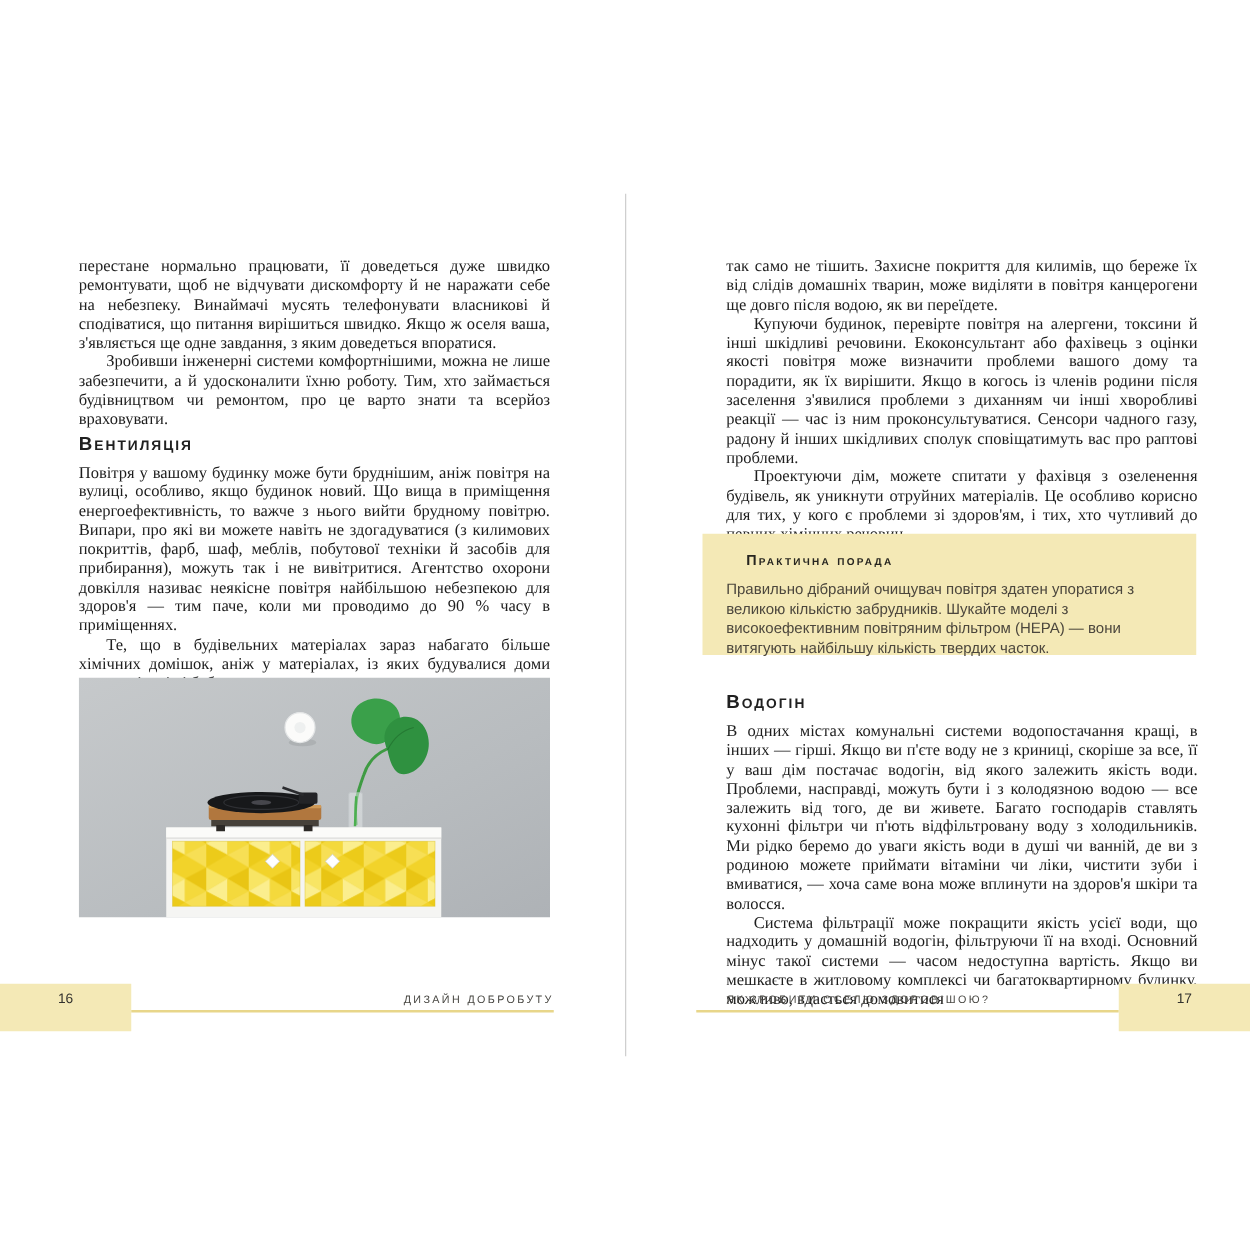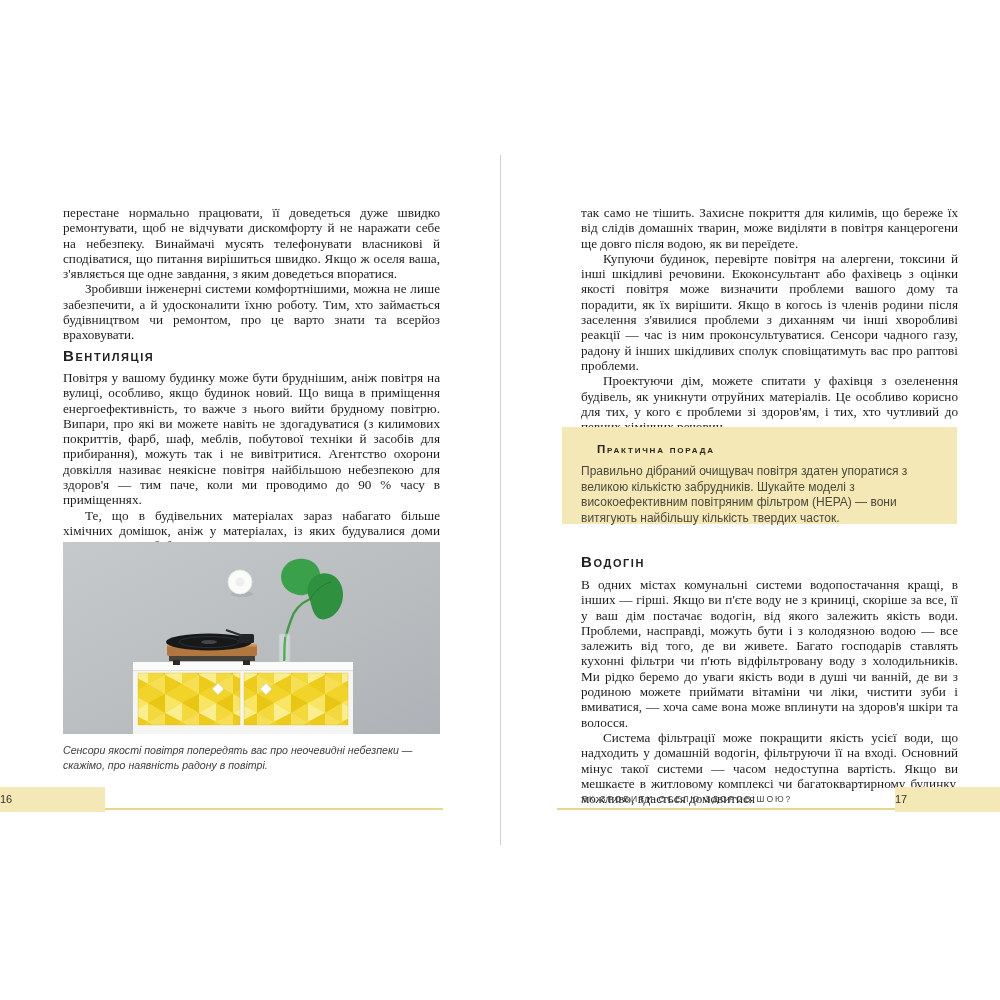--- a/index.html
+++ b/index.html
@@ -19,23 +19,23 @@
   .caption{width:377px;font-family:"Liberation Sans", sans-serif;font-style:italic;
            font-size:10.6px;line-height:15px;color:#3c3c3c;}
   
   .callout{left:562px;top:427px;width:356px;height:64px;background:#f4e9b6;
            padding:16px 20px 17px 19px;}
   .callout .title{font-family:"Liberation Sans", sans-serif;font-variant:small-caps;
                   font-weight:700;font-size:11.5px;letter-spacing:1.8px;color:#26251f;margin:0 0 9px 0;padding-left:16px;}
   .callout .body{font-family:"Liberation Sans", sans-serif;font-size:12px;line-height:15.6px;
                  color:#4c473d;margin:0;}
   
-  .pagenum-block{top:787px;width:105px;height:25px;background:#f4e9b6;
+  .pagenum-block{top:787px;width:105px;height:38px;background:#f4e9b6;
                  font-family:"Liberation Sans", sans-serif;font-size:11px;color:#33322e;
-                 line-height:25px;text-align:left;}
+                 line-height:25px;text-align:center;}
   .runhead{top:793px;font-family:"Liberation Sans", sans-serif;font-size:8.6px;
            letter-spacing:1.9px;color:#474641;line-height:12px;}
   .goldrule{top:808px;height:2px;background:#e8d68a;}
 </style>
 </head>
 <body>
 
 <div id="canvas">
 
   <div class="abs gutter"></div>
@@ -108,23 +108,23 @@
         <rect x="104" y="102" width="90" height="2.5" rx="1" fill="#cf9a58"></rect>
         <ellipse cx="146" cy="100" rx="43" ry="8.5" fill="#17181a"></ellipse>
         <ellipse cx="146" cy="100" rx="30" ry="5.5" fill="none" stroke="#2e2f33" stroke-width="1"></ellipse>
         <ellipse cx="146" cy="100" rx="8" ry="2" fill="#46464c"></ellipse>
         <rect x="176" y="92" width="15" height="9" rx="1.5" fill="#232427"></rect>
         <path d="M180,94 L163,88" stroke="#2a2b2e" stroke-width="2"></path>
       </g>
     </svg>
   </div>
 
-  <div class="abs caption" style="left:63px;top:743px;">Сенсори якості повітря попередять вас про неочевидні небезпеки — скажімо, про наявність радону в повітрі.</div>
 
   <div class="abs pagenum-block" style="left:0;">16</div>
+  <div class="abs runhead" style="left:105px;width:338px;text-align:right;">ДИЗАЙН ДОБРОБУТУ</div>
   <div class="abs goldrule" style="left:105px;width:338px;"></div>
 
   <div class="abs textcol" style="left:581px;top:205px;">
       <p class="">так само не тішить. Захисне покриття для килимів, що береже їх від слідів домашніх тварин, може виділяти в повітря канцерогени ще довго після водою, як ви переїдете.</p>
       <p class="indent">Купуючи будинок, перевірте повітря на алергени, токсини й інші шкідливі речовини. Екоконсультант або фахівець з оцінки якості повітря може визначити проблеми вашого дому та порадити, як їх вирішити. Якщо в когось із членів родини після заселення з'явилися проблеми з диханням чи інші хворобливі реакції — час із ним проконсультуватися. Сенсори чадного газу, радону й інших шкідливих сполук сповіщатимуть вас про раптові проблеми.</p>
       <p class="indent">Проектуючи дім, можете спитати у фахівця з озеленення будівель, як уникнути отруйних матеріалів. Це особливо корисно для тих, у кого є проблеми зі здоров'ям, і тих, хто чутливий до певних хімічних речовин.</p>
     </div>
 
   <div class="abs callout">
     <p class="title">Практична порада</p>

